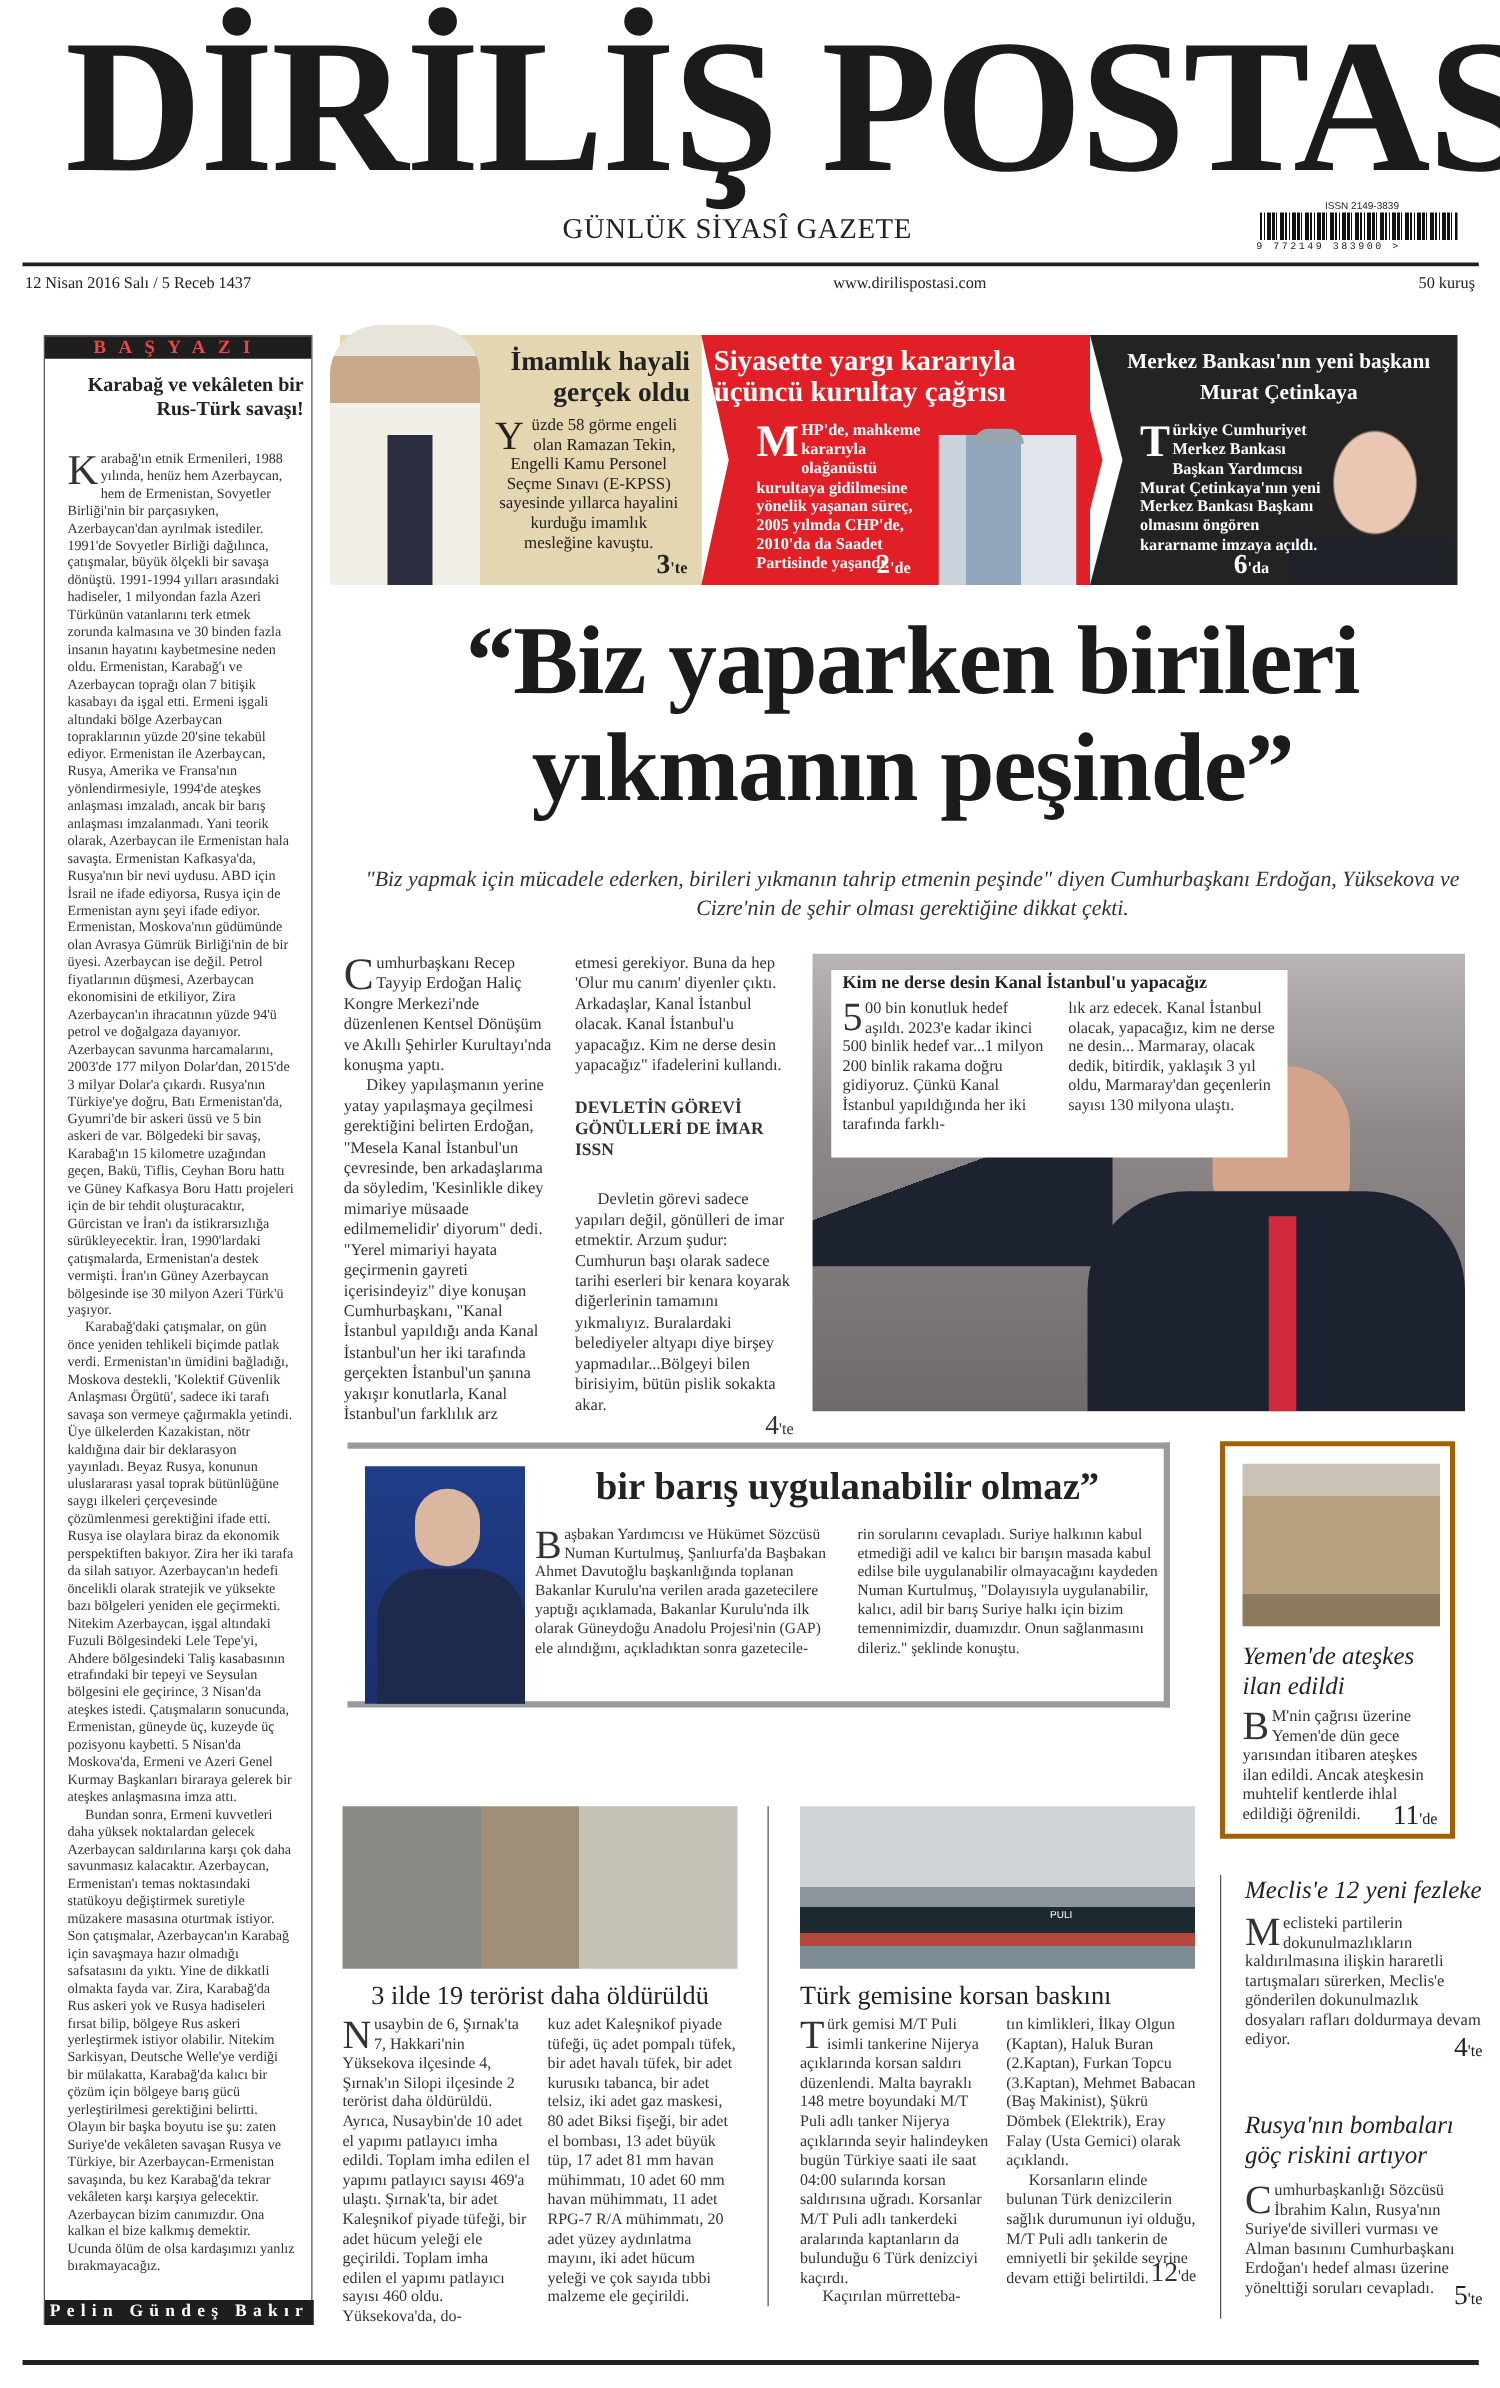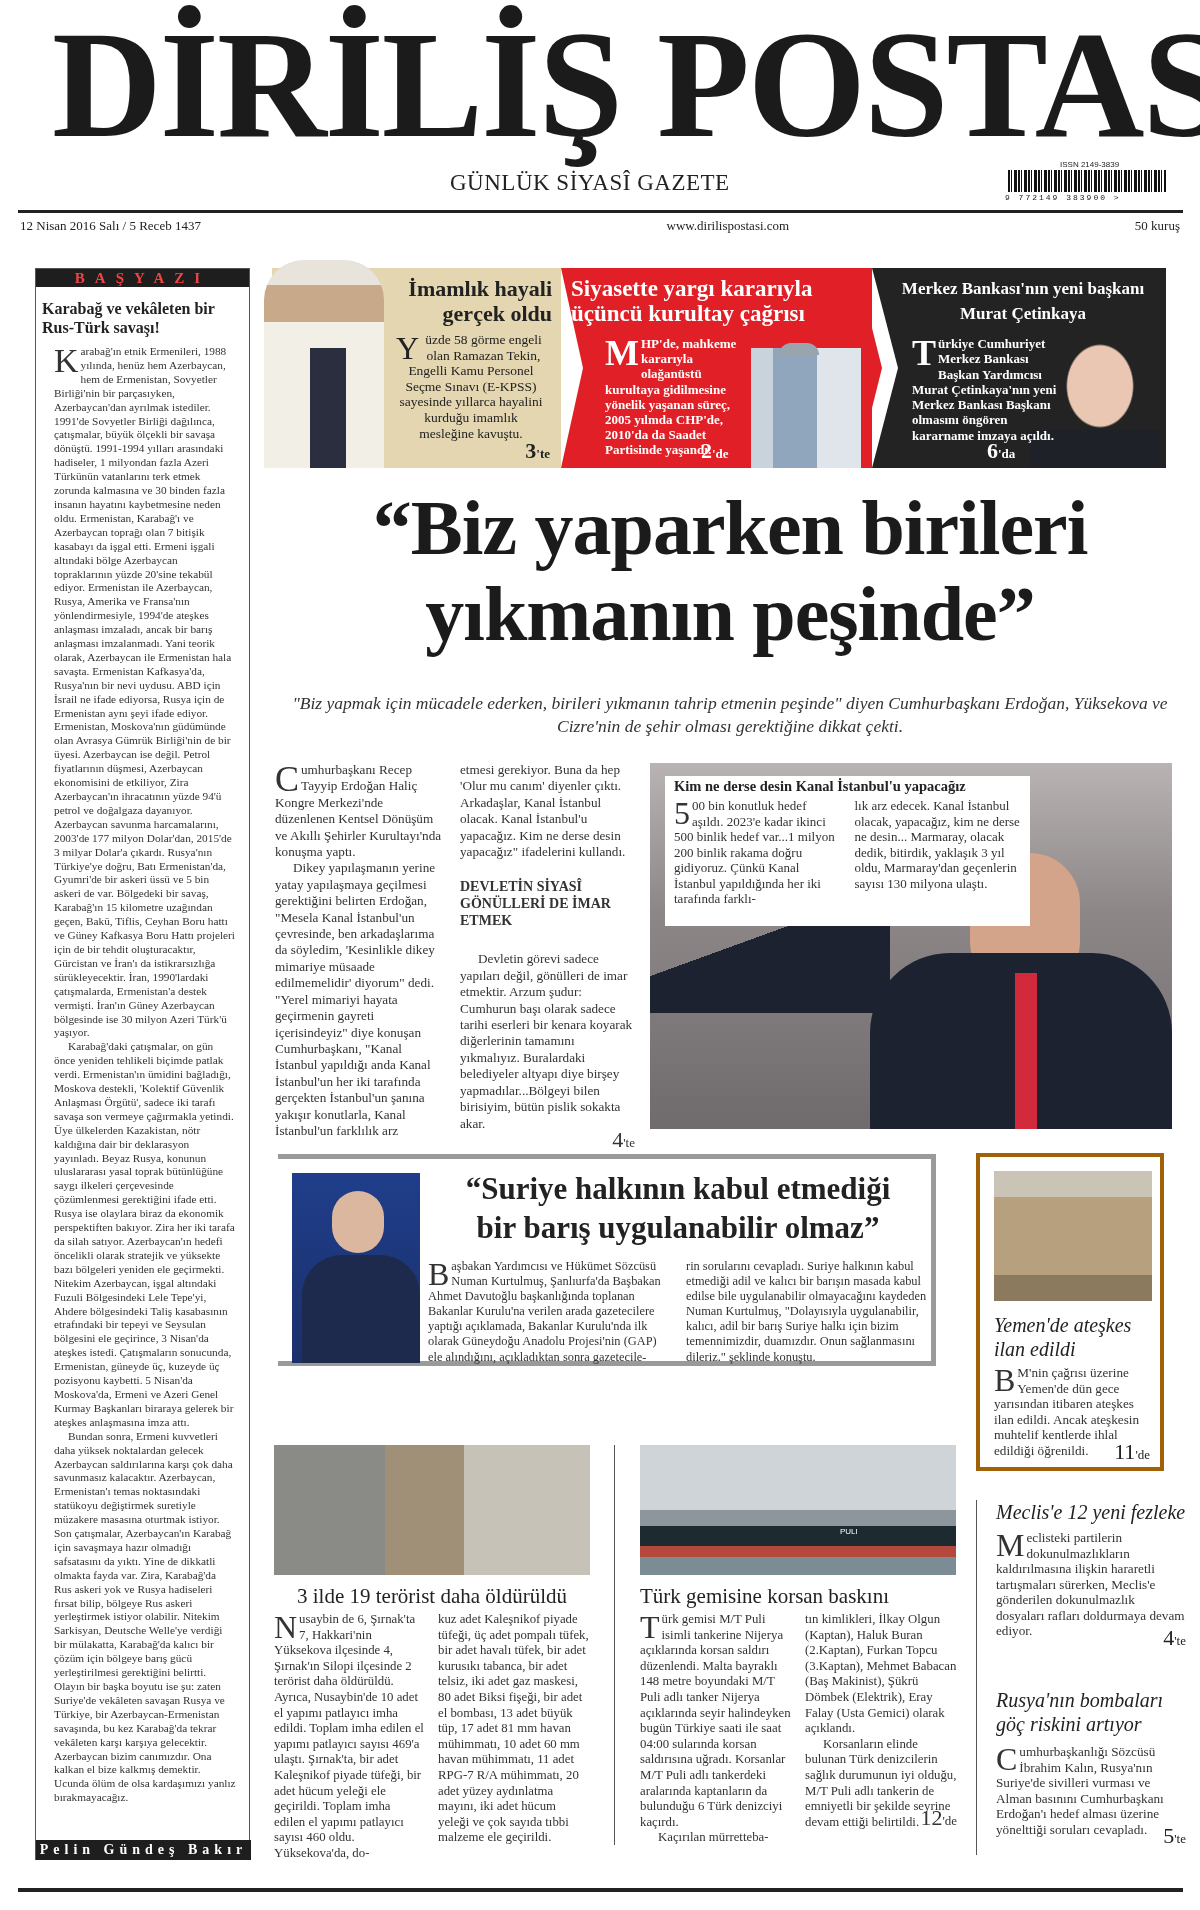--- a/index.html
+++ b/index.html
@@ -9,21 +9,21 @@
 .mast-title{position:absolute;left:52px;top:10px;width:1100px;font-size:152px;font-weight:bold;letter-spacing:-2px;line-height:150px;color:#1b1b1b;transform:scaleY(1.0);white-space:nowrap}
 .mast-sub{position:absolute;left:450px;top:170px;font-size:23px;color:#222;letter-spacing:0.5px}
 .issn{position:absolute;left:1060px;top:160px;font-family:"Liberation Sans",sans-serif;font-size:8px}
 .bars{position:absolute;left:1008px;top:170px;width:158px;height:22px;background:repeating-linear-gradient(90deg,#111 0 2px,#fff 2px 3px,#111 3px 4px,#fff 4px 6px,#111 6px 9px,#fff 9px 10px)}
 .bardigits{position:absolute;left:1005px;top:193px;font-family:"Liberation Mono",monospace;font-size:8px;letter-spacing:2px}
 .rule{position:absolute;left:18px;width:1165px;background:#222}
 .dateline{left:20px;top:218px;width:1160px;font-size:13px;display:flex;justify-content:space-between}
 
 .edit{left:35px;top:268px;width:215px;height:1592px;border:1px solid #555}
 .edit-head{background:#1e1e1e;color:#ef4444;text-align:center;font-weight:bold;font-size:15px;letter-spacing:10px;height:18px;line-height:18px}
-.edit-title{text-align:left;font-weight:bold;font-size:16px;line-height:19px;margin:12px 6px 8px}
+.edit-title{text-align:right;font-weight:bold;font-size:16px;line-height:19px;margin:12px 6px 24px}
 .edit-body{font-size:11.3px;line-height:13.9px;padding:0 13px 0 18px;text-align:left;color:#333}
 .edit-foot{position:absolute;left:0;bottom:-1px;width:215px;height:20px;background:#1e1e1e;color:#fff;font-weight:bold;font-size:14px;letter-spacing:5px;text-align:center;line-height:20px}
 .dropcap{float:left;font-size:34px;line-height:28px;margin:2px 2px 0 0}
 
 .promo{top:268px;height:200px}
 .p1{left:272px;width:290px;background:#e3d6b0}
 .p2{left:561px;width:312px;background:#e01f26;color:#fff}
 .p3{left:872px;width:294px;background:#232323;color:#fff}
 .promo h3{font-weight:bold;font-size:22px;line-height:25px}
 .promo .txt{font-size:13.5px;line-height:15.6px}
@@ -113,21 +113,21 @@
   <div>yıkmanın peşinde”</div>
 </div>
 <div class="abs deck">"Biz yapmak için mücadele ederken, birileri yıkmanın tahrip etmenin peşinde" diyen Cumhurbaşkanı Erdoğan, Yüksekova ve Cizre'nin de şehir olması gerektiğine dikkat çekti.</div>
 
 <div class="abs col" style="left:275px;top:762px;width:170px">
   <span class="dropcap" style="font-size:36px;line-height:30px">C</span><span>umhurbaşkanı Recep Tayyip Erdoğan Haliç Kongre Merkezi'nde düzenlenen Kentsel Dönüşüm ve Akıllı Şehirler Kurultayı'nda konuşma yaptı.</span>
   <p style="text-indent:18px">Dikey yapılaşmanın yerine yatay yapılaşmaya geçilmesi gerektiğini belirten Erdoğan, "Mesela Kanal İstanbul'un çevresinde, ben arkadaşlarıma da söyledim, 'Kesinlikle dikey mimariye müsaade edilmemelidir' diyorum" dedi. "Yerel mimariyi hayata geçirmenin gayreti içerisindeyiz" diye konuşan Cumhurbaşkanı, "Kanal İstanbul yapıldığı anda Kanal İstanbul'un her iki tarafında gerçekten İstanbul'un şanına yakışır konutlarla, Kanal İstanbul'un farklılık arz</p>
 </div>
 <div class="abs col" style="left:460px;top:762px;width:175px">
   <p>etmesi gerekiyor. Buna da hep 'Olur mu canım' diyenler çıktı. Arkadaşlar, Kanal İstanbul olacak. Kanal İstanbul'u yapacağız. Kim ne derse desin yapacağız" ifadelerini kullandı.</p>
-  <div class="sub">DEVLETİN SİYASÎ GÖNÜLLERİ DE İMAR ETMEK</div>
+  <div class="sub">DEVLETİN GÖREVİ GÖNÜLLERİ DE İMAR ISSN</div>
   <p style="text-indent:18px">Devletin görevi sadece yapıları değil, gönülleri de imar etmektir. Arzum şudur: Cumhurun başı olarak sadece tarihi eserleri bir kenara koyarak diğerlerinin tamamını yıkmalıyız. Buralardaki belediyeler altyapı diye birşey yapmadılar...Bölgeyi bilen birisiyim, bütün pislik sokakta akar.</p>
   <div style="text-align:right;font-size:22px"><span>4</span><small style="font-size:13px">'te</small></div>
 </div>
 
 <div class="abs erd-photo photo">
   <div class="photo" style="left:320px;top:90px;width:110px;height:130px;background:#d4a48a;border-radius:50px 50px 40px 40px"></div>
   <div class="photo" style="left:220px;top:190px;width:302px;height:176px;background:#1d2230;border-radius:80px 80px 0 0"></div>
   <div class="photo" style="left:365px;top:210px;width:22px;height:156px;background:#d22a3c"></div>
   <div class="photo" style="left:0;top:160px;width:240px;height:90px;background:linear-gradient(160deg,transparent 30%,#1d2230 30%)"></div>
 </div>
@@ -139,21 +139,20 @@
   </div>
 </div>
 
 <div class="abs suriye">
   <div class="photo" style="left:14px;top:14px;width:128px;height:190px;background:linear-gradient(180deg,#1f3e8a,#1b2f6b)">
     <div class="photo" style="left:40px;top:18px;width:52px;height:62px;background:#dcb7a0;border-radius:26px"></div>
     <div class="photo" style="left:10px;top:82px;width:118px;height:108px;background:#1d2a4e;border-radius:40px 40px 0 0"></div>
   </div>
   <div style="position:absolute;left:150px;top:10px;width:500px">
     <h2>
-        <div>“Suriye halkının kabul etmediği</div>
         <div>bir barış uygulanabilir olmaz”</div>
       </h2>
     <div class="scols" style="margin-top:12px">
       <div style="flex:1"><span class="dropcap" style="font-size:32px;line-height:26px">B</span><span>aşbakan Yardımcısı ve Hükümet Sözcüsü Numan Kurtulmuş, Şanlıurfa'da Başbakan Ahmet Davutoğlu başkanlığında toplanan Bakanlar Kurulu'na verilen arada gazetecilere yaptığı açıklamada, Bakanlar Kurulu'nda ilk olarak Güneydoğu Anadolu Projesi'nin (GAP) ele alındığını, açıkladıktan sonra gazetecile-</span></div>
       <div style="flex:1">rin sorularını cevapladı. Suriye halkının kabul etmediği adil ve kalıcı bir barışın masada kabul edilse bile uygulanabilir olmayacağını kaydeden Numan Kurtulmuş, "Dolayısıyla uygulanabilir, kalıcı, adil bir barış Suriye halkı için bizim temennimizdir, duamızdır. Onun sağlanmasını dileriz." şeklinde konuştu.</div>
     </div>
   </div>
 </div>
 
 <div class="abs yemen">

